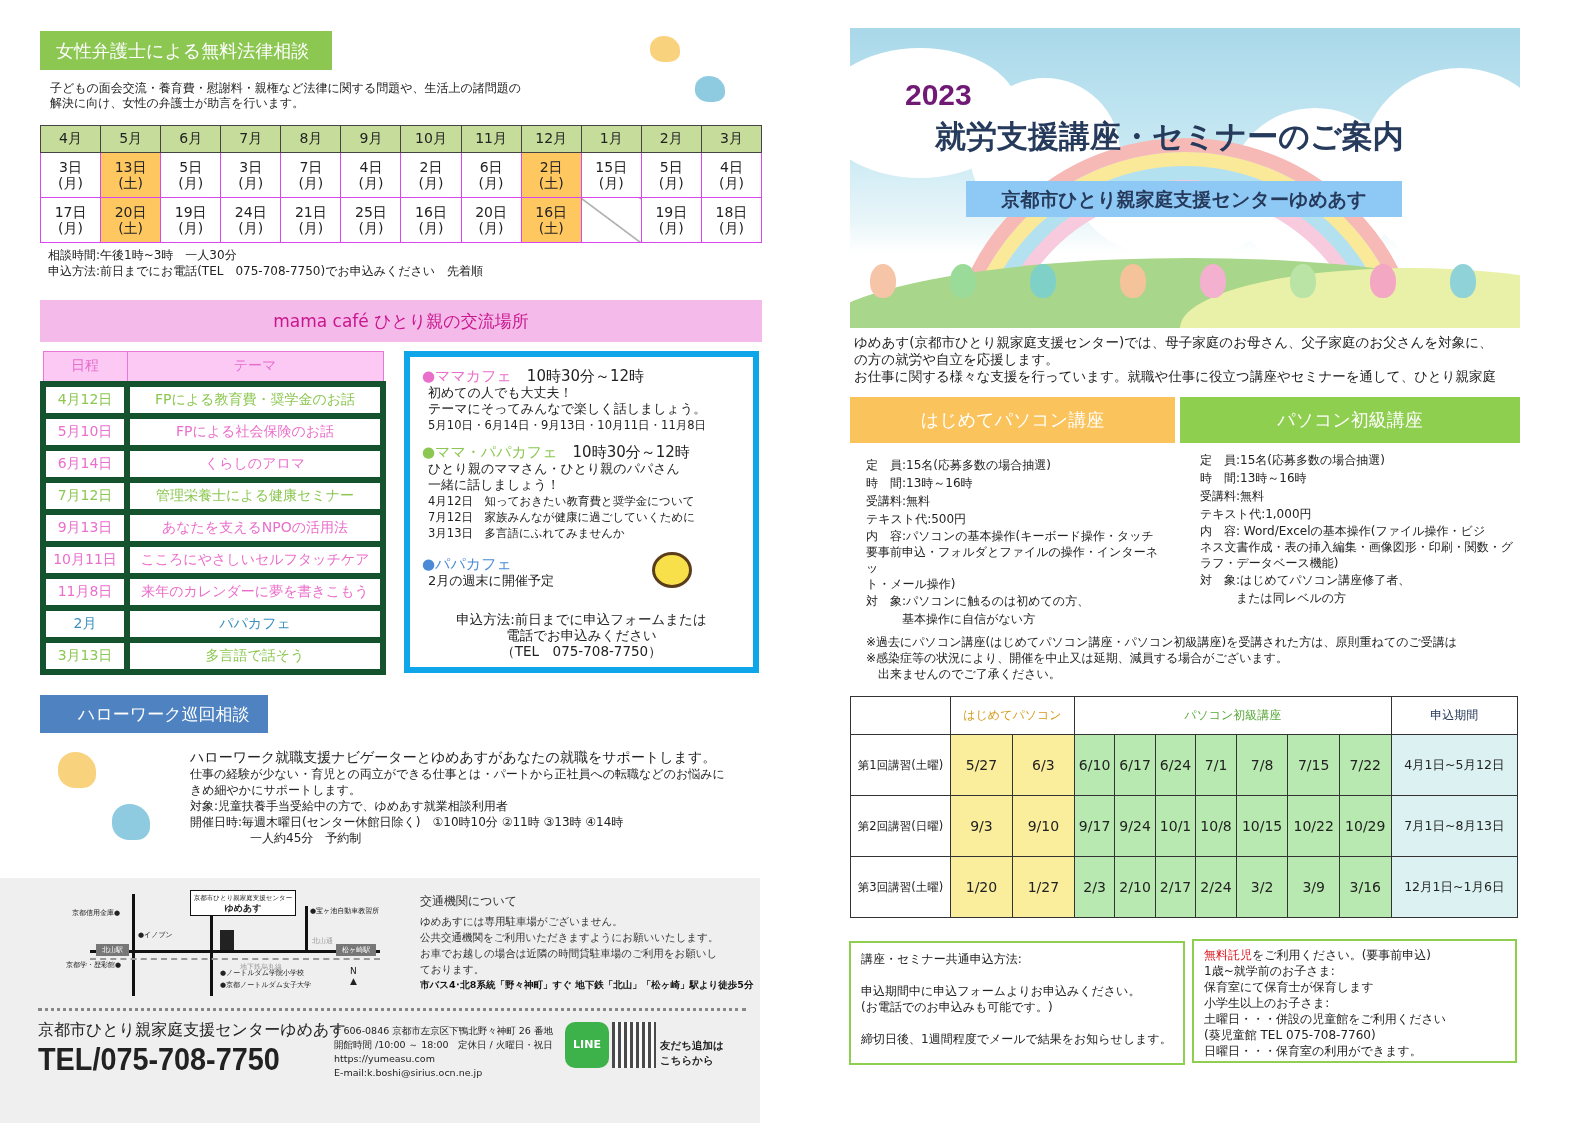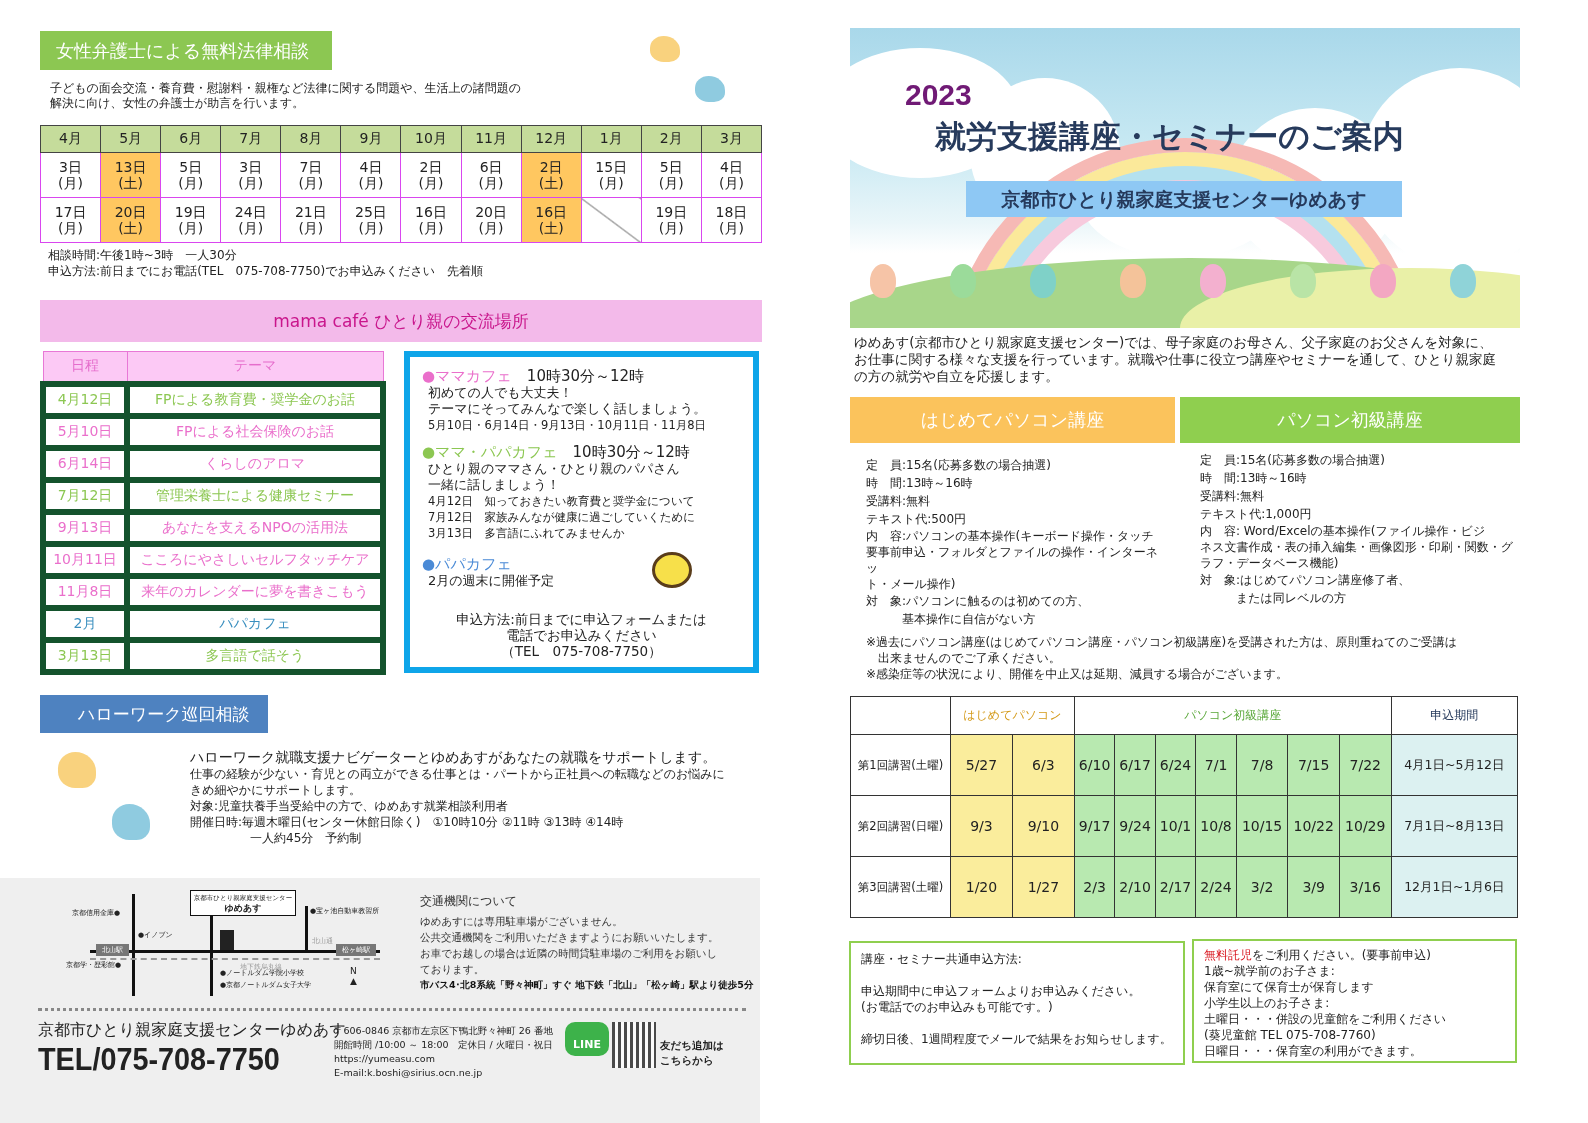--- a/index.html
+++ b/index.html
@@ -26,21 +26,21 @@
 .h-blue{left:40px;top:695px;width:228px;height:38px;background:#4e82c0;color:#fff;font-size:17px;line-height:38px;padding-left:38px}
 .hw-text{left:190px;top:748px;font-size:12px;line-height:16px;width:570px}
 .hw-text .big{font-size:14px;line-height:18px}
 .footer{left:0;top:878px;width:760px;height:245px;background:#efefef}
 .map{left:60px;top:886px;width:340px;height:110px}
 .transit{left:420px;top:893px;font-size:10.5px;line-height:16px;color:#333;width:340px}
 .dots{left:38px;top:1008px;width:708px;border-top:3px dotted #888}
 .org{left:38px;top:1020px;font-size:16px}
 .tel{left:38px;top:1041px;font-size:32px;font-weight:bold;font-family:"Liberation Sans",sans-serif;letter-spacing:0px;transform:scaleX(.9);transform-origin:left}
 .addr{left:334px;top:1024px;font-size:9.5px;line-height:14px;color:#222}
-.line-icon{left:565px;top:1022px;width:44px;height:34px;background:#3db24a;border-radius:10px;color:#fff;font-size:11px;font-weight:bold;text-align:center;line-height:46px}
+.line-icon{left:565px;top:1022px;width:44px;height:46px;background:#3db24a;border-radius:10px;color:#fff;font-size:11px;font-weight:bold;text-align:center;line-height:46px}
 .qr{left:612px;top:1022px;width:44px;height:46px;background:repeating-linear-gradient(90deg,#222 0 3px,#fff 3px 6px),#fff;opacity:.8}
 .friend{left:660px;top:1038px;font-size:10.5px;line-height:15px;font-weight:bold}
 
 .hero{left:850px;top:28px;width:670px;height:300px;background:linear-gradient(#a9d8ea 0%,#c8e9f3 40%,#eaf6f9 65%,#fff 75%);overflow:hidden}
 .cloud{position:absolute;background:#fff;border-radius:50%}
 .rainbow{position:absolute;left:95px;top:110px;width:480px;height:480px;border-radius:50%;border:14px solid #f6b9b5;box-shadow:inset 0 0 0 14px #fbe99a,inset 0 0 0 28px #b4e1ef,inset 0 0 0 42px #f7cadd}
 .hill{position:absolute;left:-40px;top:230px;width:760px;height:160px;border-radius:50%;background:#a8d68a}
 .hill2{position:absolute;left:330px;top:240px;width:460px;height:120px;border-radius:50%;background:#e9f0a7}
 .hero-year{left:905px;top:78px;font-size:30px;font-weight:bold;color:#701a75;font-family:"Liberation Sans",sans-serif}
 .hero-title{left:935px;top:116px;font-size:31px;font-weight:bold;color:#263a5c}
@@ -341,22 +341,22 @@
   <div class="tree" style="left:440px;background:#b9e4a6"></div>
   <div class="tree" style="left:520px;background:#f3a7c2"></div>
   <div class="tree" style="left:600px;background:#8fd3d8"></div>
 </div>
 <div class="abs hero-year">2023</div>
 <div class="abs hero-title">就労支援講座・セミナーのご案内</div>
 <div class="abs hero-sub">京都市ひとり親家庭支援センターゆめあす</div>
 
 <div class="abs desc">
   <div>ゆめあす(京都市ひとり親家庭支援センター)では、母子家庭のお母さん、父子家庭のお父さんを対象に、</div>
+    <div>の方の就労や自立を応援します。</div>
     <div>お仕事に関する様々な支援を行っています。就職や仕事に役立つ講座やセミナーを通して、ひとり親家庭</div>
-    <div>の方の就労や自立を応援します。</div>
 </div>
 
 <div class="abs course-h ch1">はじめてパソコン講座</div>
 <div class="abs course-h ch2">パソコン初級講座</div>
 <div class="abs course-info ci1">
   <div>定　員:15名(応募多数の場合抽選)</div>
     <div>時　間:13時～16時</div>
     <div>受講料:無料</div>
     <div>テキスト代:500円</div>
     <div style="line-height:16px">内　容:パソコンの基本操作(キーボード操作・タッチ</div>
@@ -371,22 +371,22 @@
     <div>受講料:無料</div>
     <div>テキスト代:1,000円</div>
     <div style="line-height:16px">内　容: Word/Excelの基本操作(ファイル操作・ビジ</div>
     <div style="line-height:16px">ネス文書作成・表の挿入編集・画像図形・印刷・関数・グ</div>
     <div style="line-height:16px">ラフ・データベース機能)</div>
     <div>対　象:はじめてパソコン講座修了者、</div>
     <div>　　　または同レベルの方</div>
 </div>
 <div class="abs notes">
   <div>※過去にパソコン講座(はじめてパソコン講座・パソコン初級講座)を受講された方は、原則重ねてのご受講は</div>
+    <div>※感染症等の状況により、開催を中止又は延期、減員する場合がございます。</div>
     <div>　出来ませんのでご了承ください。</div>
-    <div>※感染症等の状況により、開催を中止又は延期、減員する場合がございます。</div>
 </div>
 
 <table class="sched">
   <tbody>
       <tr>
     <th></th>
     <th colspan="2" style="color:#d49a1a;background:#fff">はじめてパソコン</th>
     <th colspan="7" style="color:#5aa83a">パソコン初級講座</th>
     <th style="color:#263a5c">申込期間</th>
   </tr>

